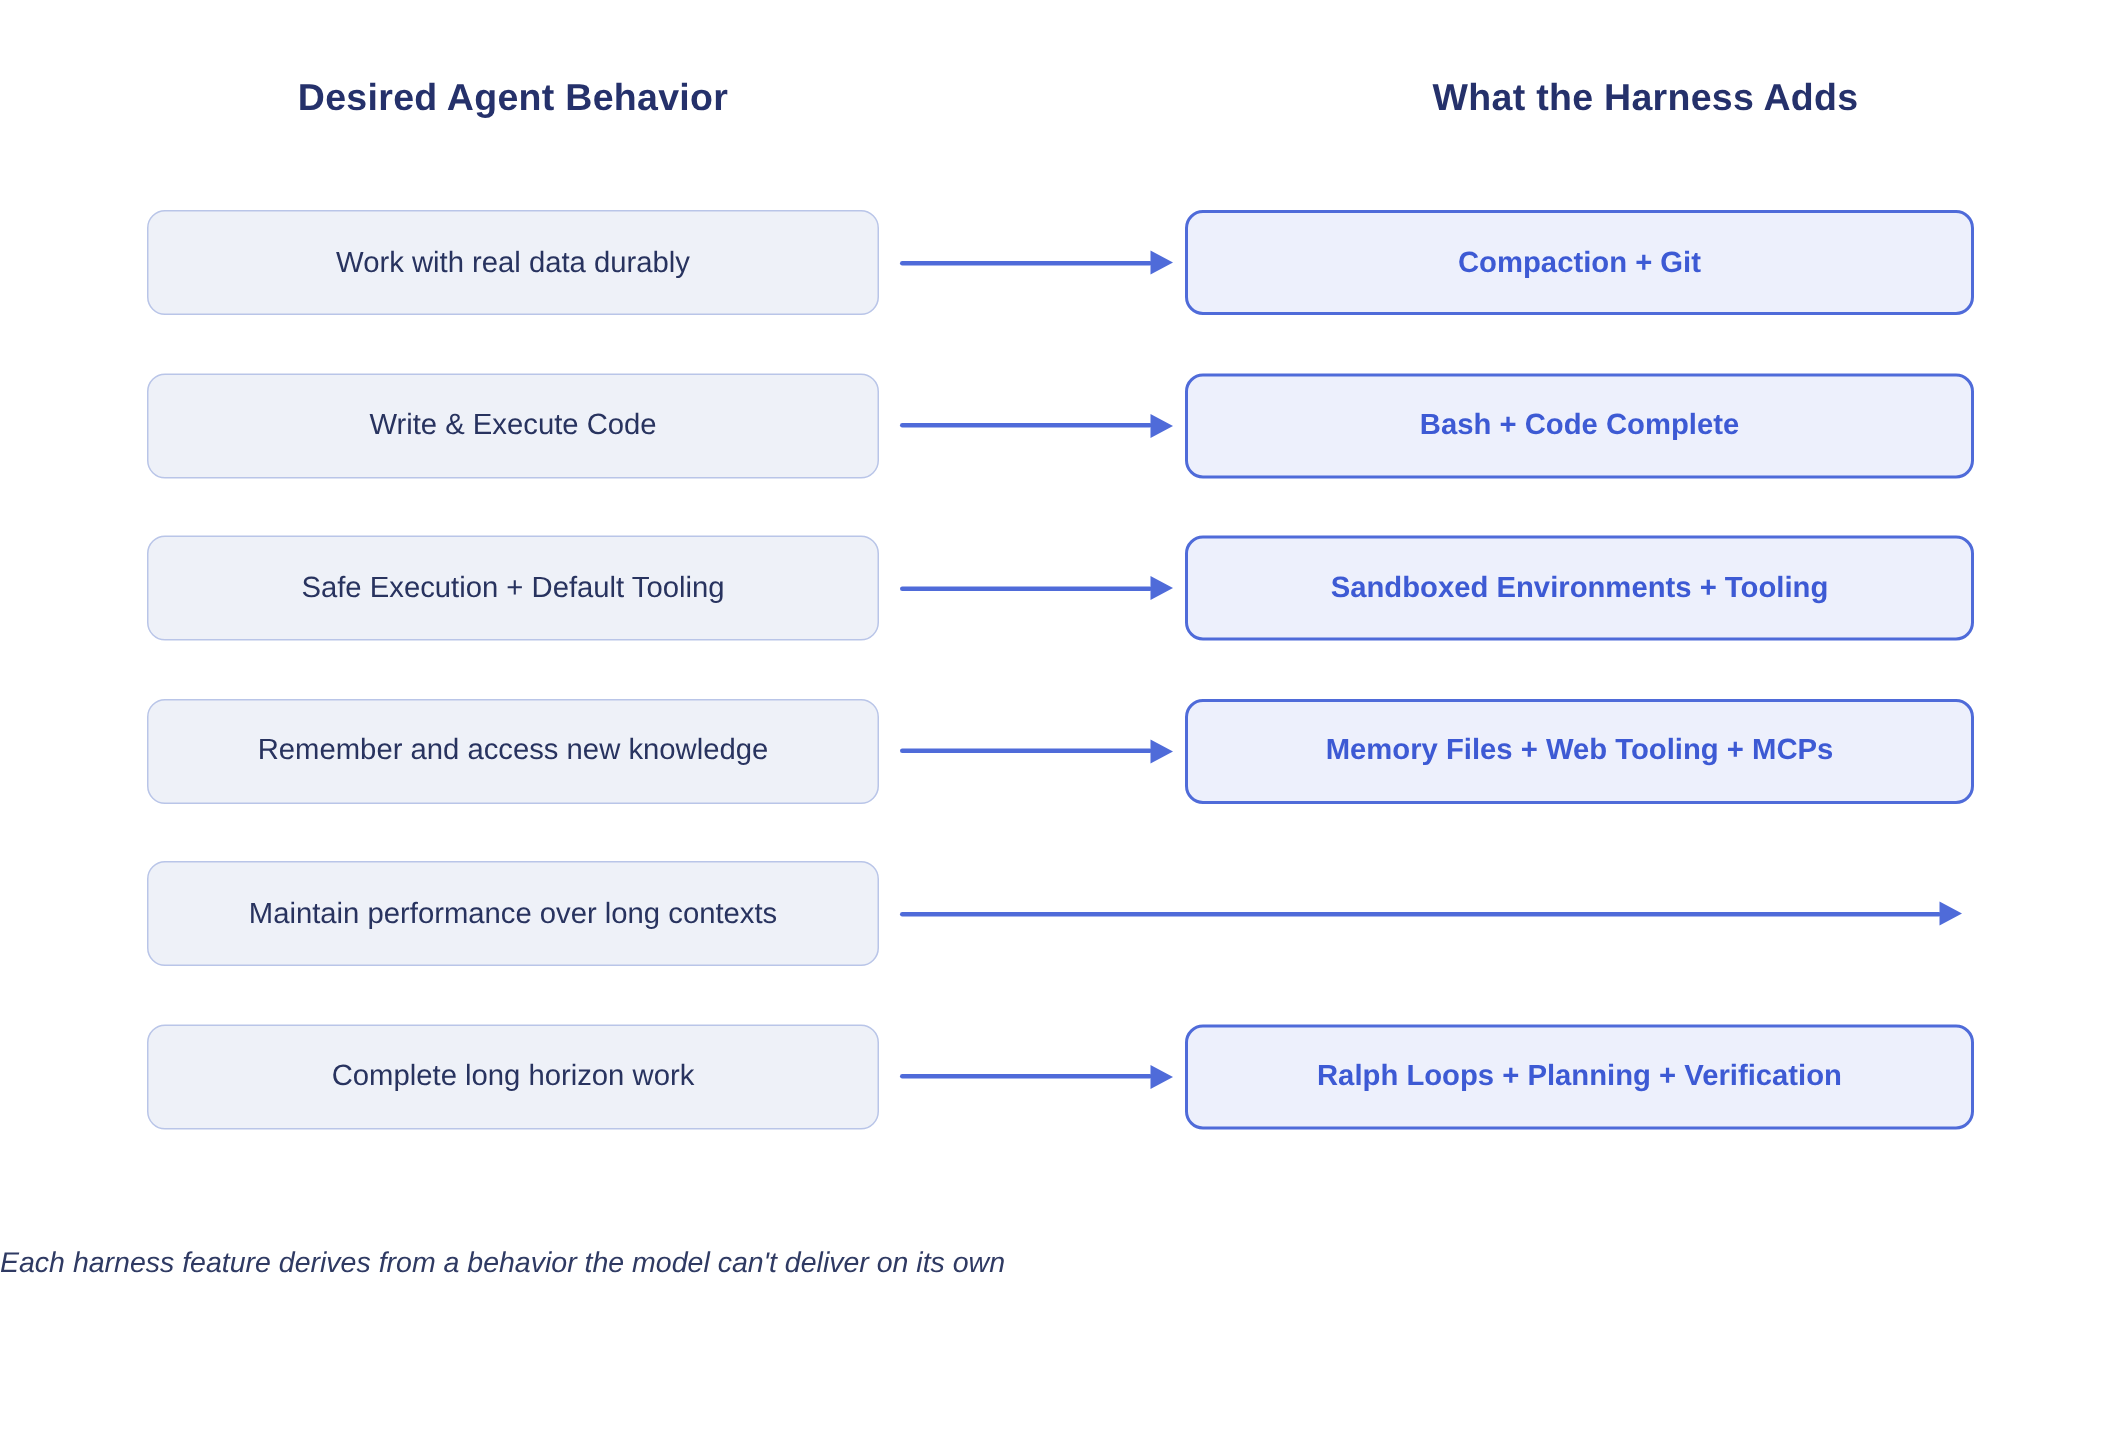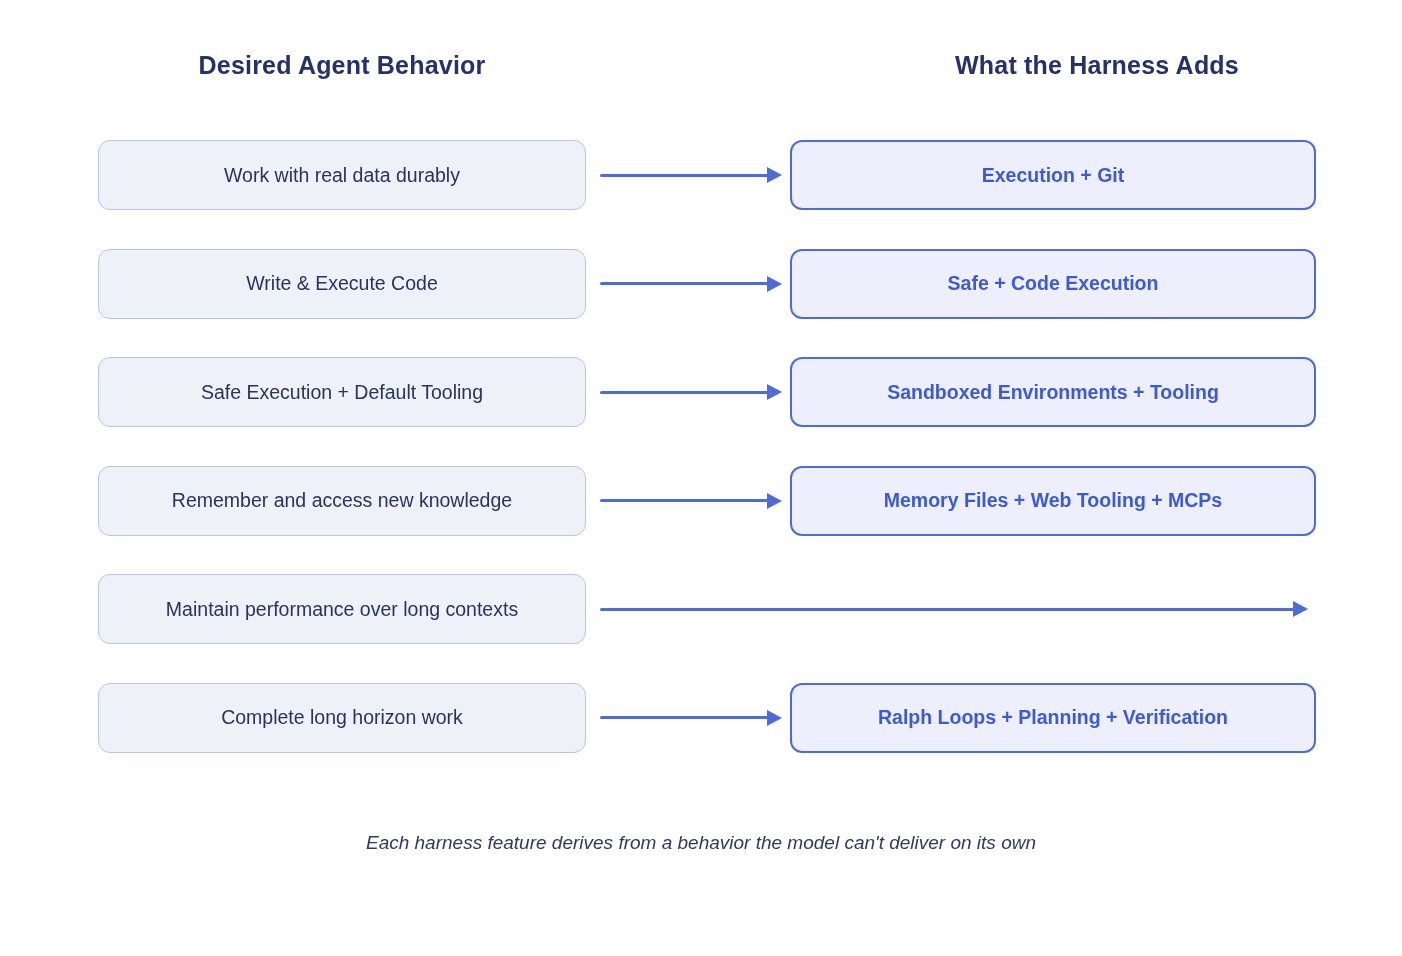--- a/index.html
+++ b/index.html
@@ -87,21 +87,20 @@
     border-top: 8px solid transparent;
     border-bottom: 8px solid transparent;
     border-left: 15px solid #4f6bd9;
     margin-left: -1px;
   }
   .caption {
     position: absolute;
     top: 832px;
     left: 0;
     width: 1402px;
-    text-align: center;
     font-size: 19px;
     font-style: italic;
     color: #2f3a63;
   }
 </style>
 </head>
 <body>
 
 <div class="diagram">
 
@@ -112,34 +111,34 @@
   <div class="rows">
     <div class="row">
       <div class="node behavior">
         <span>Work with real data durably</span>
       </div>
       <div class="arrow">
         <div class="shaft"></div>
         <div class="head"></div>
       </div>
       <div class="node harness">
-        <span>Execution + Git</span>
+        <span>Compaction + Git</span>
       </div>
     </div>
 
     <div class="row">
       <div class="node behavior">
         <span>Write &amp; Execute Code</span>
       </div>
       <div class="arrow">
         <div class="shaft"></div>
         <div class="head"></div>
       </div>
       <div class="node harness">
-        <span>Safe + Code Execution</span>
+        <span>Bash + Code Complete</span>
       </div>
     </div>
 
     <div class="row">
       <div class="node behavior">
         <span>Safe Execution + Default Tooling</span>
       </div>
       <div class="arrow">
         <div class="shaft"></div>
         <div class="head"></div>

